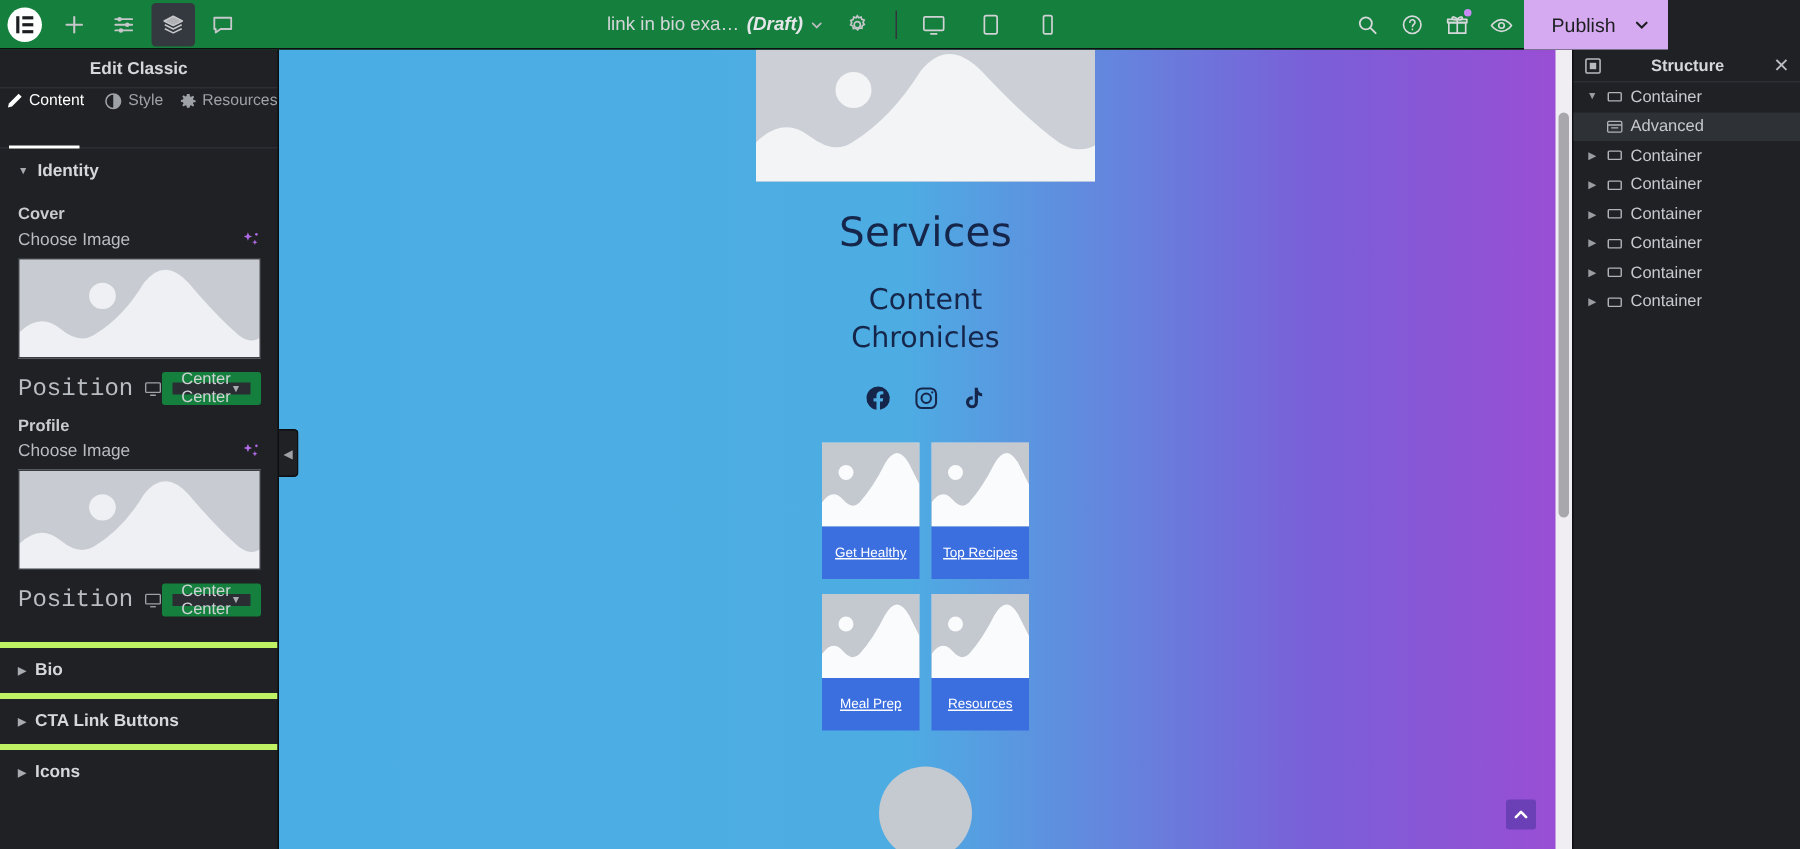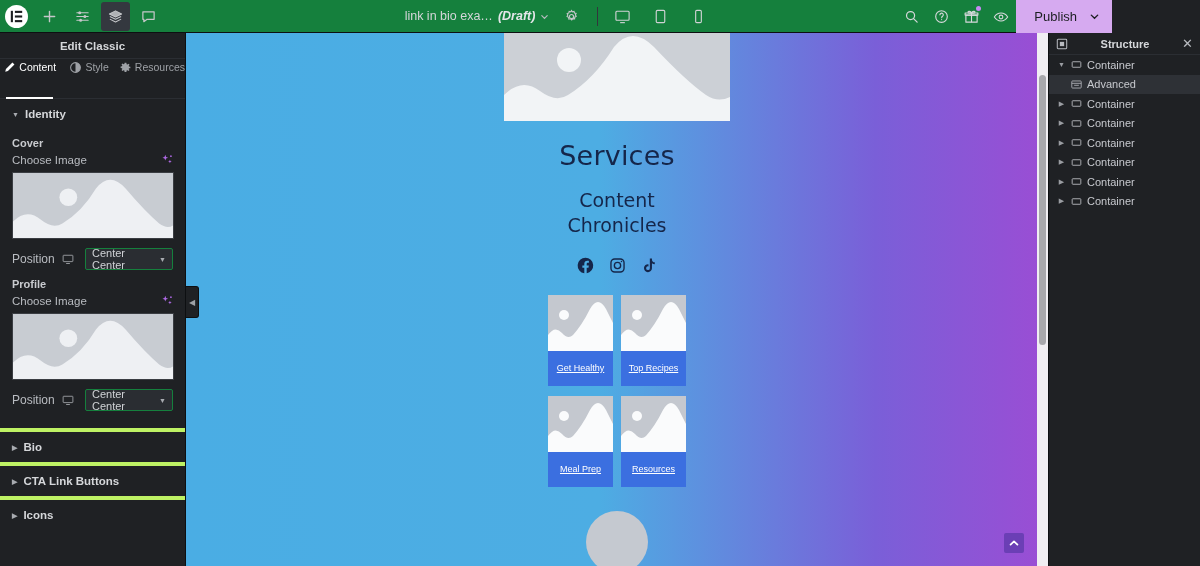--- a/index.html
+++ b/index.html
@@ -112,25 +112,25 @@
   .ai-icon { color: #b06ae8; display: flex; }
   .img-preview {
     width: 162px; height: 67px; background: #c8ccd2;
     border: 1px solid #3a3d42; overflow: hidden; position: relative;
     display: block;
   }
   .img-preview svg { display: block; width: 100%; height: 100%; }
   .pos-row {
     display: flex; align-items: center; margin-top: 9px; margin-bottom: 4px;
   }
-  .pos-label { font-size: 12px; color: #b9bcc1; margin-right: 7px; }
+  .pos-label { font-size: 16px; color: #b9bcc1; margin-right: 7px; font-family: Liberation Mono, monospace; }
   .pos-dev { color: #9ea1a6; display: flex; }
   .select-box {
     margin-left: auto; width: 88px; height: 22px;
-    background: #2a2d32; border: 1px solid #15803d; border-radius: 2px;
+    background: #2a2d32; border: 7px solid #15803d; border-radius: 2px;
     display: flex; align-items: center; padding: 0 6px;
     font-size: 11px; color: #d0d2d6;
   }
   .select-box .sel-chev { margin-left: auto; font-size: 7px; color: #a8abb0; }
   .collapsed-sec {
     border-top: 4px solid #bef264;
   }
   .collapsed-sec .section-row { height: 30px; }
 
   

